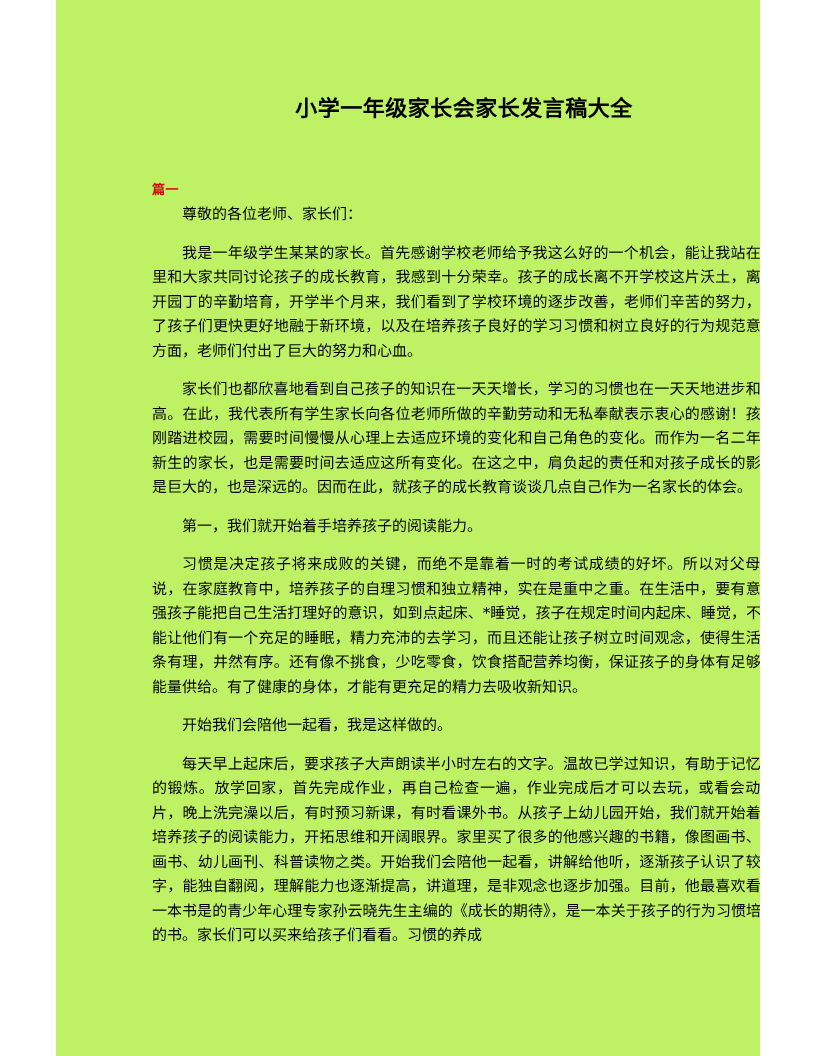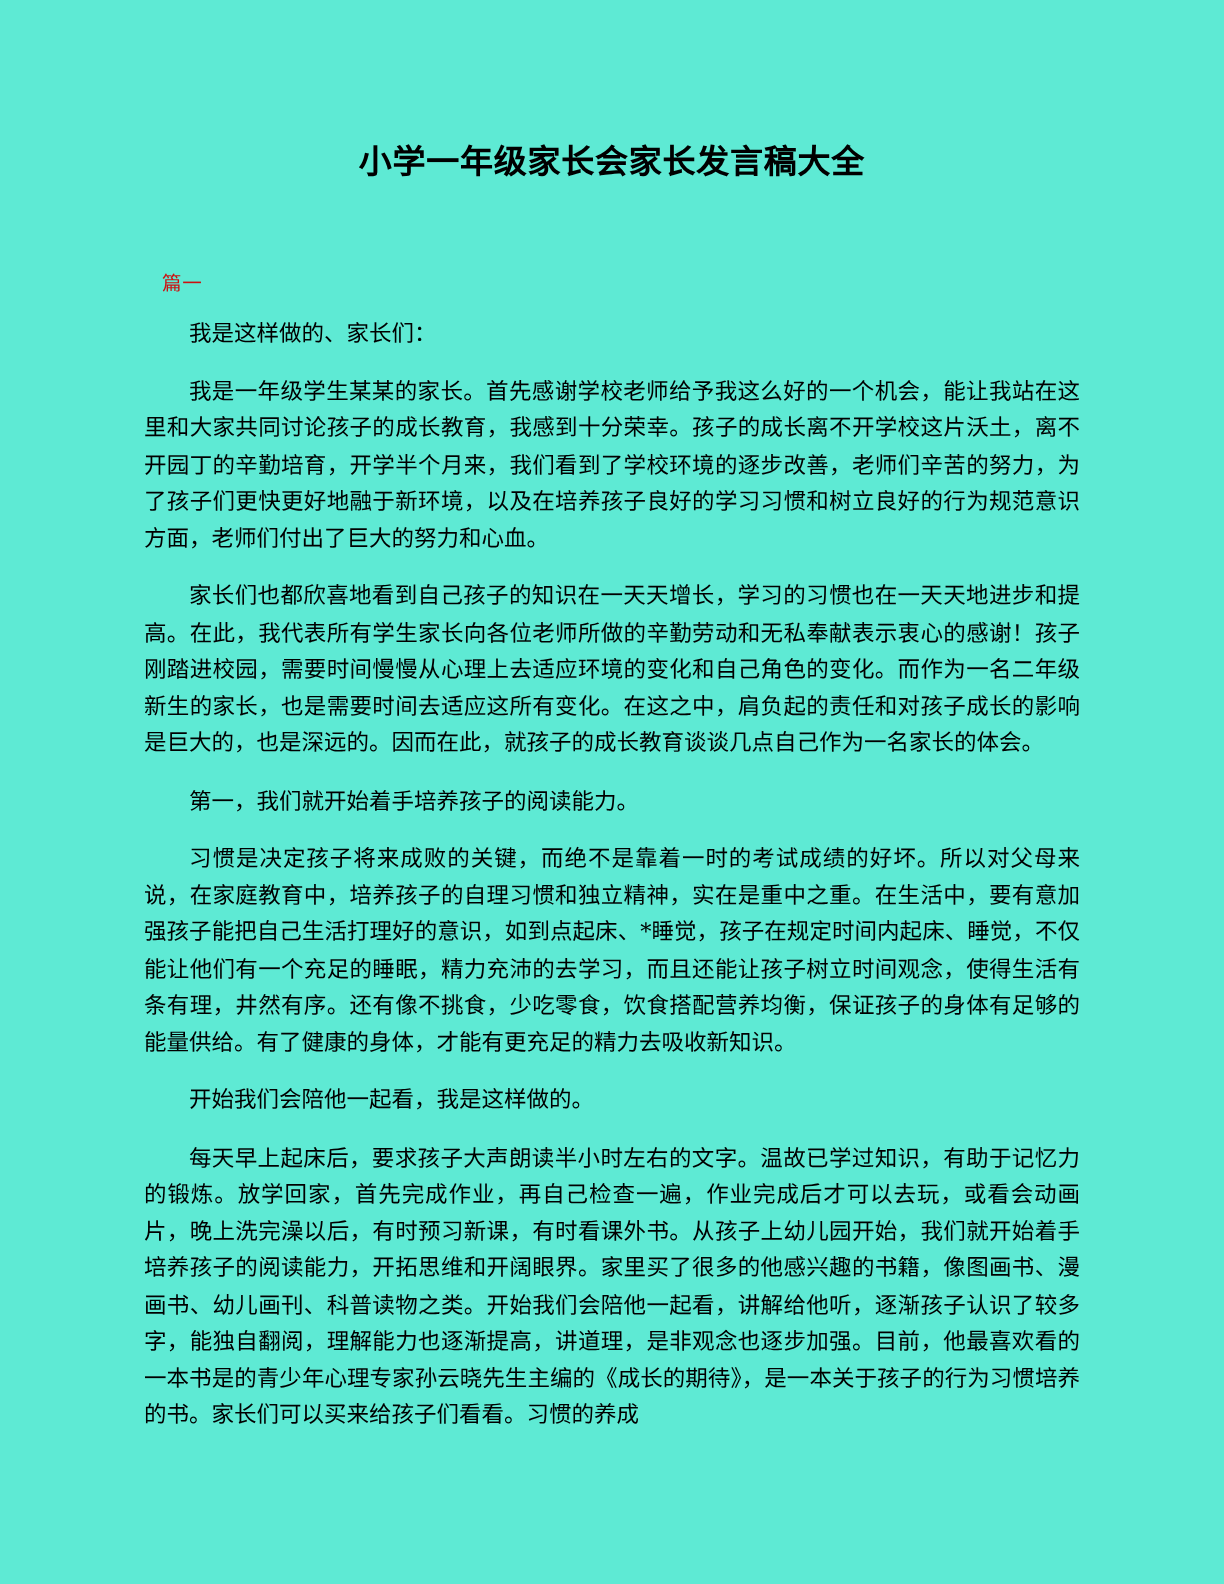--- a/index.html
+++ b/index.html
@@ -8,24 +8,24 @@
     padding: 0;
     background: #ffffff;
   }
   body {
     font-family: "DejaVu Serif", "Liberation Serif", serif;
     color: #000000;
     -webkit-font-smoothing: antialiased;
   }
   .page {
     position: relative;
-    width: 816px;
+    width: 704px;
     height: 1056px;
     margin: 0 auto;
-    background: #5eead4;
+    background: #bef264;
     overflow: hidden;
     box-sizing: border-box;
   }
   .content {
     position: absolute;
     left: 96px;
     top: 0;
     width: 624px;
   }
   .doc-title {
@@ -33,26 +33,26 @@
     padding: 0;
     padding-top: 94px;
     text-align: center;
     font-size: 22px;
     line-height: 30px;
     font-weight: bold;
     letter-spacing: 0.5px;
     font-family: "DejaVu Sans", "Liberation Sans", sans-serif;
   }
   .section-marker {
-    margin: 12px;
+    margin: 0;
     padding: 0;
     margin-top: 58px;
     font-size: 13px;
     line-height: 16px;
-    font-weight: normal;
+    font-weight: bold;
     color: #cc1111;
     font-family: "DejaVu Sans", "Liberation Sans", sans-serif;
     letter-spacing: 0.5px;
   }
   .para {
     margin: 0;
     padding: 0;
     margin-top: 14px;
     font-size: 15px;
     line-height: 24.5px;
@@ -68,21 +68,21 @@
 </head>
 <body>
 
 <div class="page">
   <div class="content">
 
     <h1 class="doc-title">小学一年级家长会家长发言稿大全</h1>
 
     <p class="section-marker" style="color: rgb(204, 17, 17);">篇一</p>
 
-    <p class="para first-after-marker">我是这样做的、家长们：</p>
+    <p class="para first-after-marker">尊敬的各位老师、家长们：</p>
 
 
     <p class="para">我是一年级学生某某的家长。首先感谢学校老师给予我这么好的一个机会，能让我站在这里和大家共同讨论孩子的成长教育，我感到十分荣幸。孩子的成长离不开学校这片沃土，离不开园丁的辛勤培育，开学半个月来，我们看到了学校环境的逐步改善，老师们辛苦的努力，为了孩子们更快更好地融于新环境，以及在培养孩子良好的学习习惯和树立良好的行为规范意识方面，老师们付出了巨大的努力和心血。</p>
 
     <p class="para">家长们也都欣喜地看到自己孩子的知识在一天天增长，学习的习惯也在一天天地进步和提高。在此，我代表所有学生家长向各位老师所做的辛勤劳动和无私奉献表示衷心的感谢！孩子刚踏进校园，需要时间慢慢从心理上去适应环境的变化和自己角色的变化。而作为一名二年级新生的家长，也是需要时间去适应这所有变化。在这之中，肩负起的责任和对孩子成长的影响是巨大的，也是深远的。因而在此，就孩子的成长教育谈谈几点自己作为一名家长的体会。</p>
 
     <p class="para">第一，我们就开始着手培养孩子的阅读能力。</p>
 
     <p class="para">习惯是决定孩子将来成败的关键，而绝不是靠着一时的考试成绩的好坏。所以对父母来说，在家庭教育中，培养孩子的自理习惯和独立精神，实在是重中之重。在生活中，要有意加强孩子能把自己生活打理好的意识，如到点起床、*睡觉，孩子在规定时间内起床、睡觉，不仅能让他们有一个充足的睡眠，精力充沛的去学习，而且还能让孩子树立时间观念，使得生活有条有理，井然有序。还有像不挑食，少吃零食，饮食搭配营养均衡，保证孩子的身体有足够的能量供给。有了健康的身体，才能有更充足的精力去吸收新知识。</p>
 

